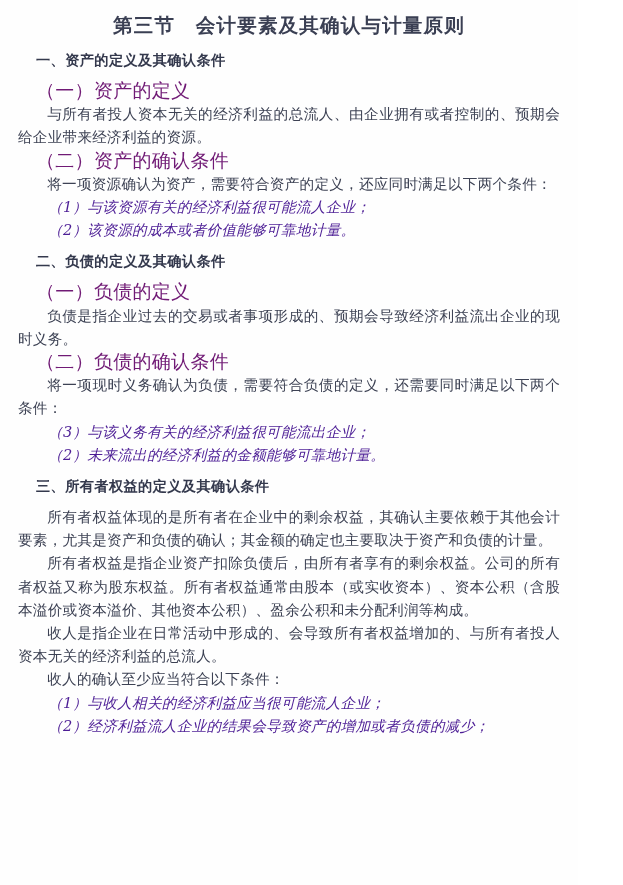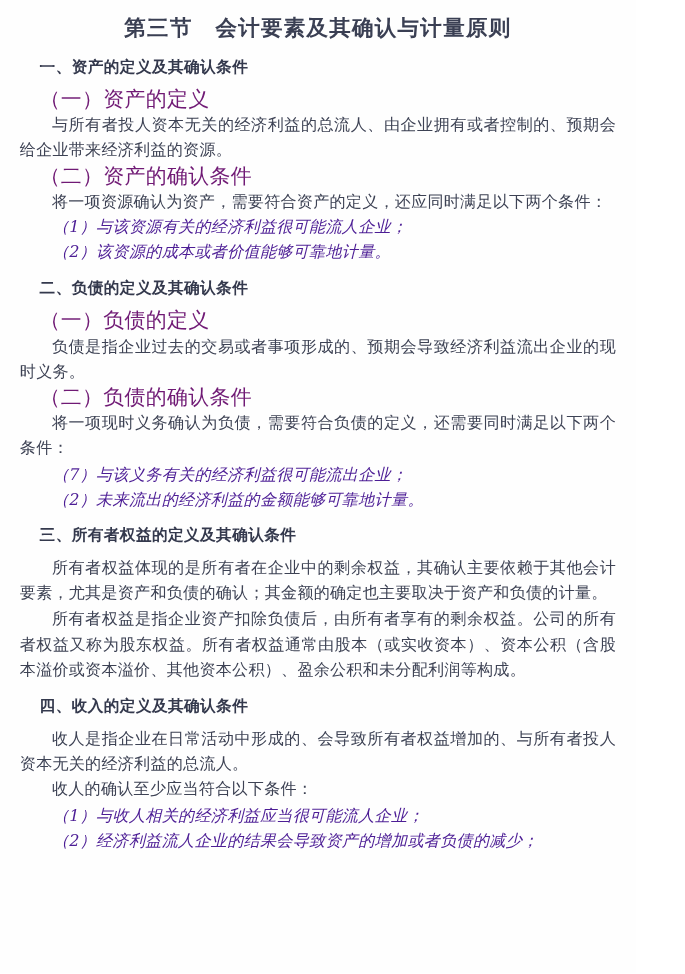--- a/index.html
+++ b/index.html
@@ -29,21 +29,21 @@
     font-size: 19.5px;
     font-weight: 700;
     letter-spacing: 1.2px;
     color: #3a3f53;
     margin: 0;
     padding: 12px 0 0 0;
     line-height: 28px;
     white-space: pre;
   }
   .section-heading {
-    font-family: Liberation Serif, serif;
+    font-family: Liberation Mono, monospace;
     font-size: 14.2px;
     font-weight: 700;
     color: #34394d;
     letter-spacing: 0.4px;
     margin: 0;
     padding: 11px 0 7px 36px;
     line-height: 21px;
   }
   .sub-heading {
     font-size: 19px;
@@ -88,29 +88,28 @@
         <p class="para">将一项资源确认为资产，需要符合资产的定义，还应同时满足以下两个条件：</p>
         <p class="list-item">（1）与该资源有关的经济利益很可能流人企业；</p>
         <p class="list-item">（2）该资源的成本或者价值能够可靠地计量。</p>
       </div>
       <div class="section">
         <h2 class="section-heading">二、负债的定义及其确认条件</h2>
         <p class="sub-heading">（一）负债的定义</p>
         <p class="para">负债是指企业过去的交易或者事项形成的、预期会导致经济利益流出企业的现时义务。</p>
         <p class="sub-heading">（二）负债的确认条件</p>
         <p class="para">将一项现时义务确认为负债，需要符合负债的定义，还需要同时满足以下两个条件：</p>
-        <p class="list-item">（7）与该义务有关的经济利益很可能流出企业；</p>
+        <p class="list-item">（3）与该义务有关的经济利益很可能流出企业；</p>
         <p class="list-item">（2）未来流出的经济利益的金额能够可靠地计量。</p>
       </div>
       <div class="section">
         <h2 class="section-heading">三、所有者权益的定义及其确认条件</h2>
         <p class="para">所有者权益体现的是所有者在企业中的剩余权益，其确认主要依赖于其他会计要素，尤其是资产和负债的确认；其金额的确定也主要取决于资产和负债的计量。</p>
         <p class="para">所有者权益是指企业资产扣除负债后，由所有者享有的剩余权益。公司的所有者权益又称为股东权益。所有者权益通常由股本（或实收资本）、资本公积（含股本溢价或资本溢价、其他资本公积）、盈余公积和未分配利润等构成。</p>
       </div>
       <div class="section">
-        <h2 class="section-heading">四、收入的定义及其确认条件</h2>
         <p class="para">收人是指企业在日常活动中形成的、会导致所有者权益增加的、与所有者投人资本无关的经济利益的总流人。</p>
         <p class="para">收人的确认至少应当符合以下条件：</p>
         <p class="list-item">（1）与收人相关的经济利益应当很可能流人企业；</p>
         <p class="list-item">（2）经济利益流人企业的结果会导致资产的增加或者负债的减少；</p>
       </div>
     </div>
 </div>
 
 </body></html>

